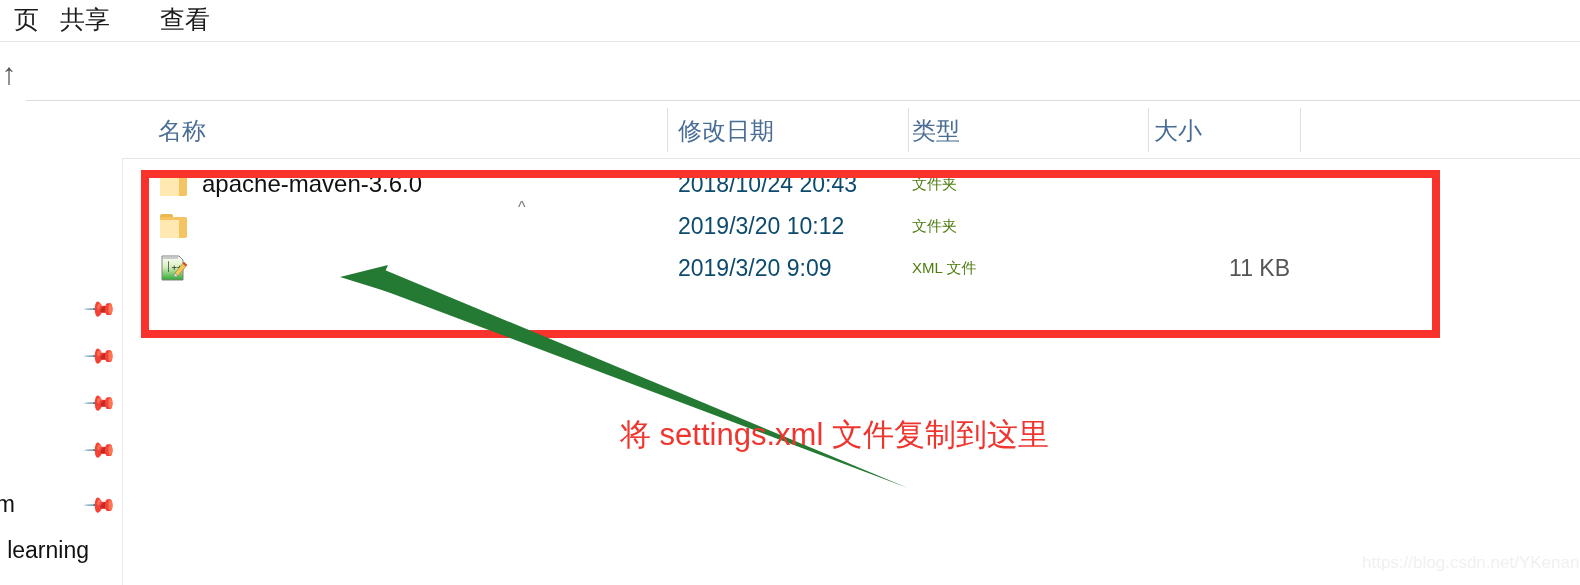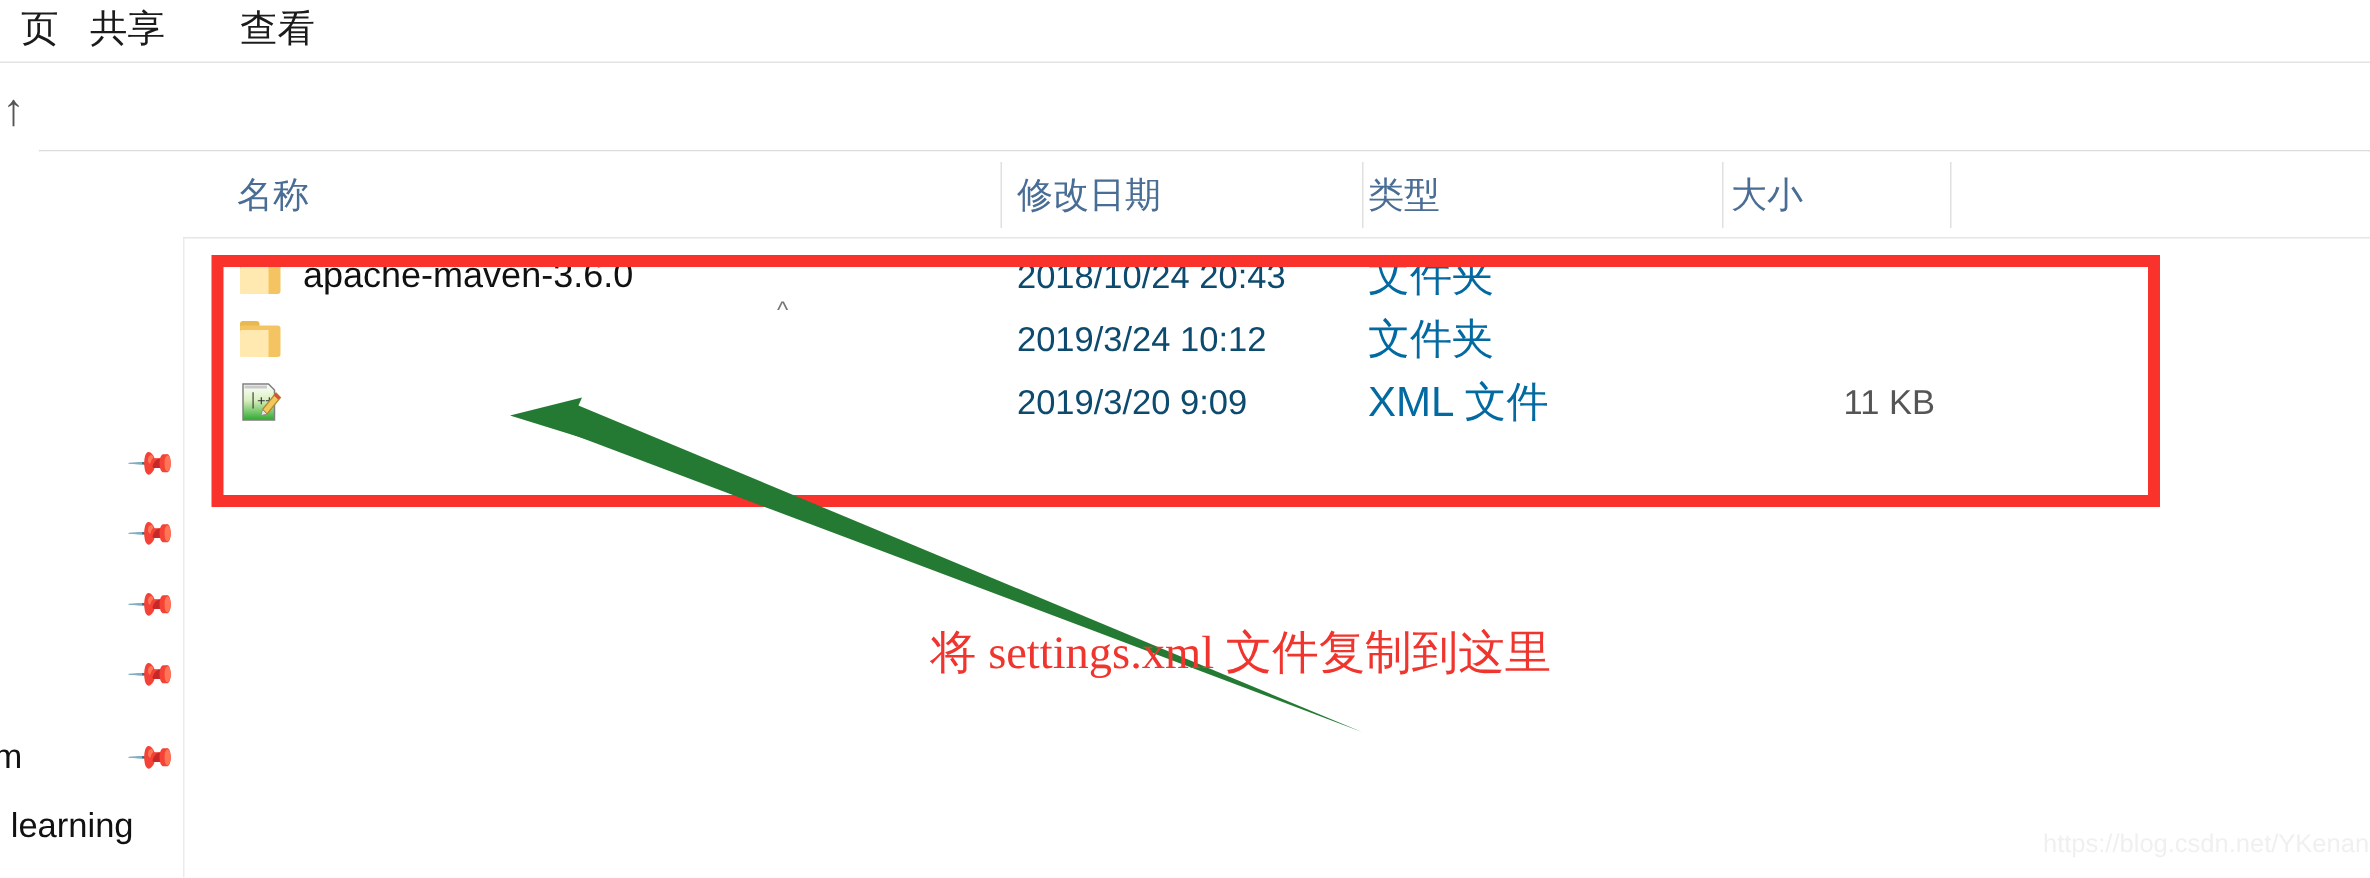--- a/index.html
+++ b/index.html
@@ -113,38 +113,38 @@
   }
   .file-name {
     position: absolute; left: 80px; top: 0; font-size: 24px; color: #111;
     line-height: 42px; white-space: nowrap;
   }
   .file-date {
     position: absolute; left: 556px; top: 0; font-size: 23px; color: #0c4a6e;
     line-height: 42px; white-space: nowrap;
   }
   .file-type {
-    position: absolute; left: 790px; top: 0; font-size: 28px; color: #0369a1;
+    position: absolute; left: 790px; top: 0; font-size: 15px; color: #4d7c0f;
     line-height: 42px; white-space: nowrap;
   }
   .file-size {
     position: absolute; left: 900px; top: 0; width: 268px; text-align: right;
     font-size: 23px; color: #555; line-height: 42px; white-space: nowrap;
   }
 
   
   .red-box {
     position: absolute; left: 141px; top: 170px; width: 1299px; height: 168px;
     border: 8px solid #f9322c; background: transparent;
   }
   .anno-svg { position: absolute; left: 0; top: 0; width: 1580px; height: 585px; }
   .anno-text {
     position: absolute; left: 620px; top: 415px;
     font-size: 31px; color: #f0352e; line-height: 40px; white-space: nowrap;
-    font-family: Liberation Serif, serif;
+    font-family: Liberation Sans, sans-serif;
     text-align: right;
   }
   .watermark {
     position: absolute; left: 1362px; top: 552px;
     font-size: 17px; color: #f0f0f0; line-height: 22px; white-space: nowrap;
   }
 </style>
 </head>
 <body>
 
@@ -236,21 +236,21 @@
       <span class="file-type">文件夹</span>
       <span class="file-size"></span>
     </div>
 
     <div class="file-row" style="top:54px">
       <span class="folder-icon">
         <span class="tab-top"></span>
           <span class="body"></span>
           <span class="face"></span>
       </span>
-      <span class="file-date">2019/3/24 10:12</span>
+      <span class="file-date">2019/3/20 10:12</span>
       <span class="file-type">文件夹</span>
       <span class="file-size"></span>
     </div>
 
     <div class="file-row" style="top:96px">
       <span class="xml-icon">
         <svg width="30" height="30" viewBox="0 0 30 30">
           <defs>
             <linearGradient id="npp" x1="0" y1="0" x2="0" y2="1">
               <stop offset="0" stop-color="#ffffff"></stop>

